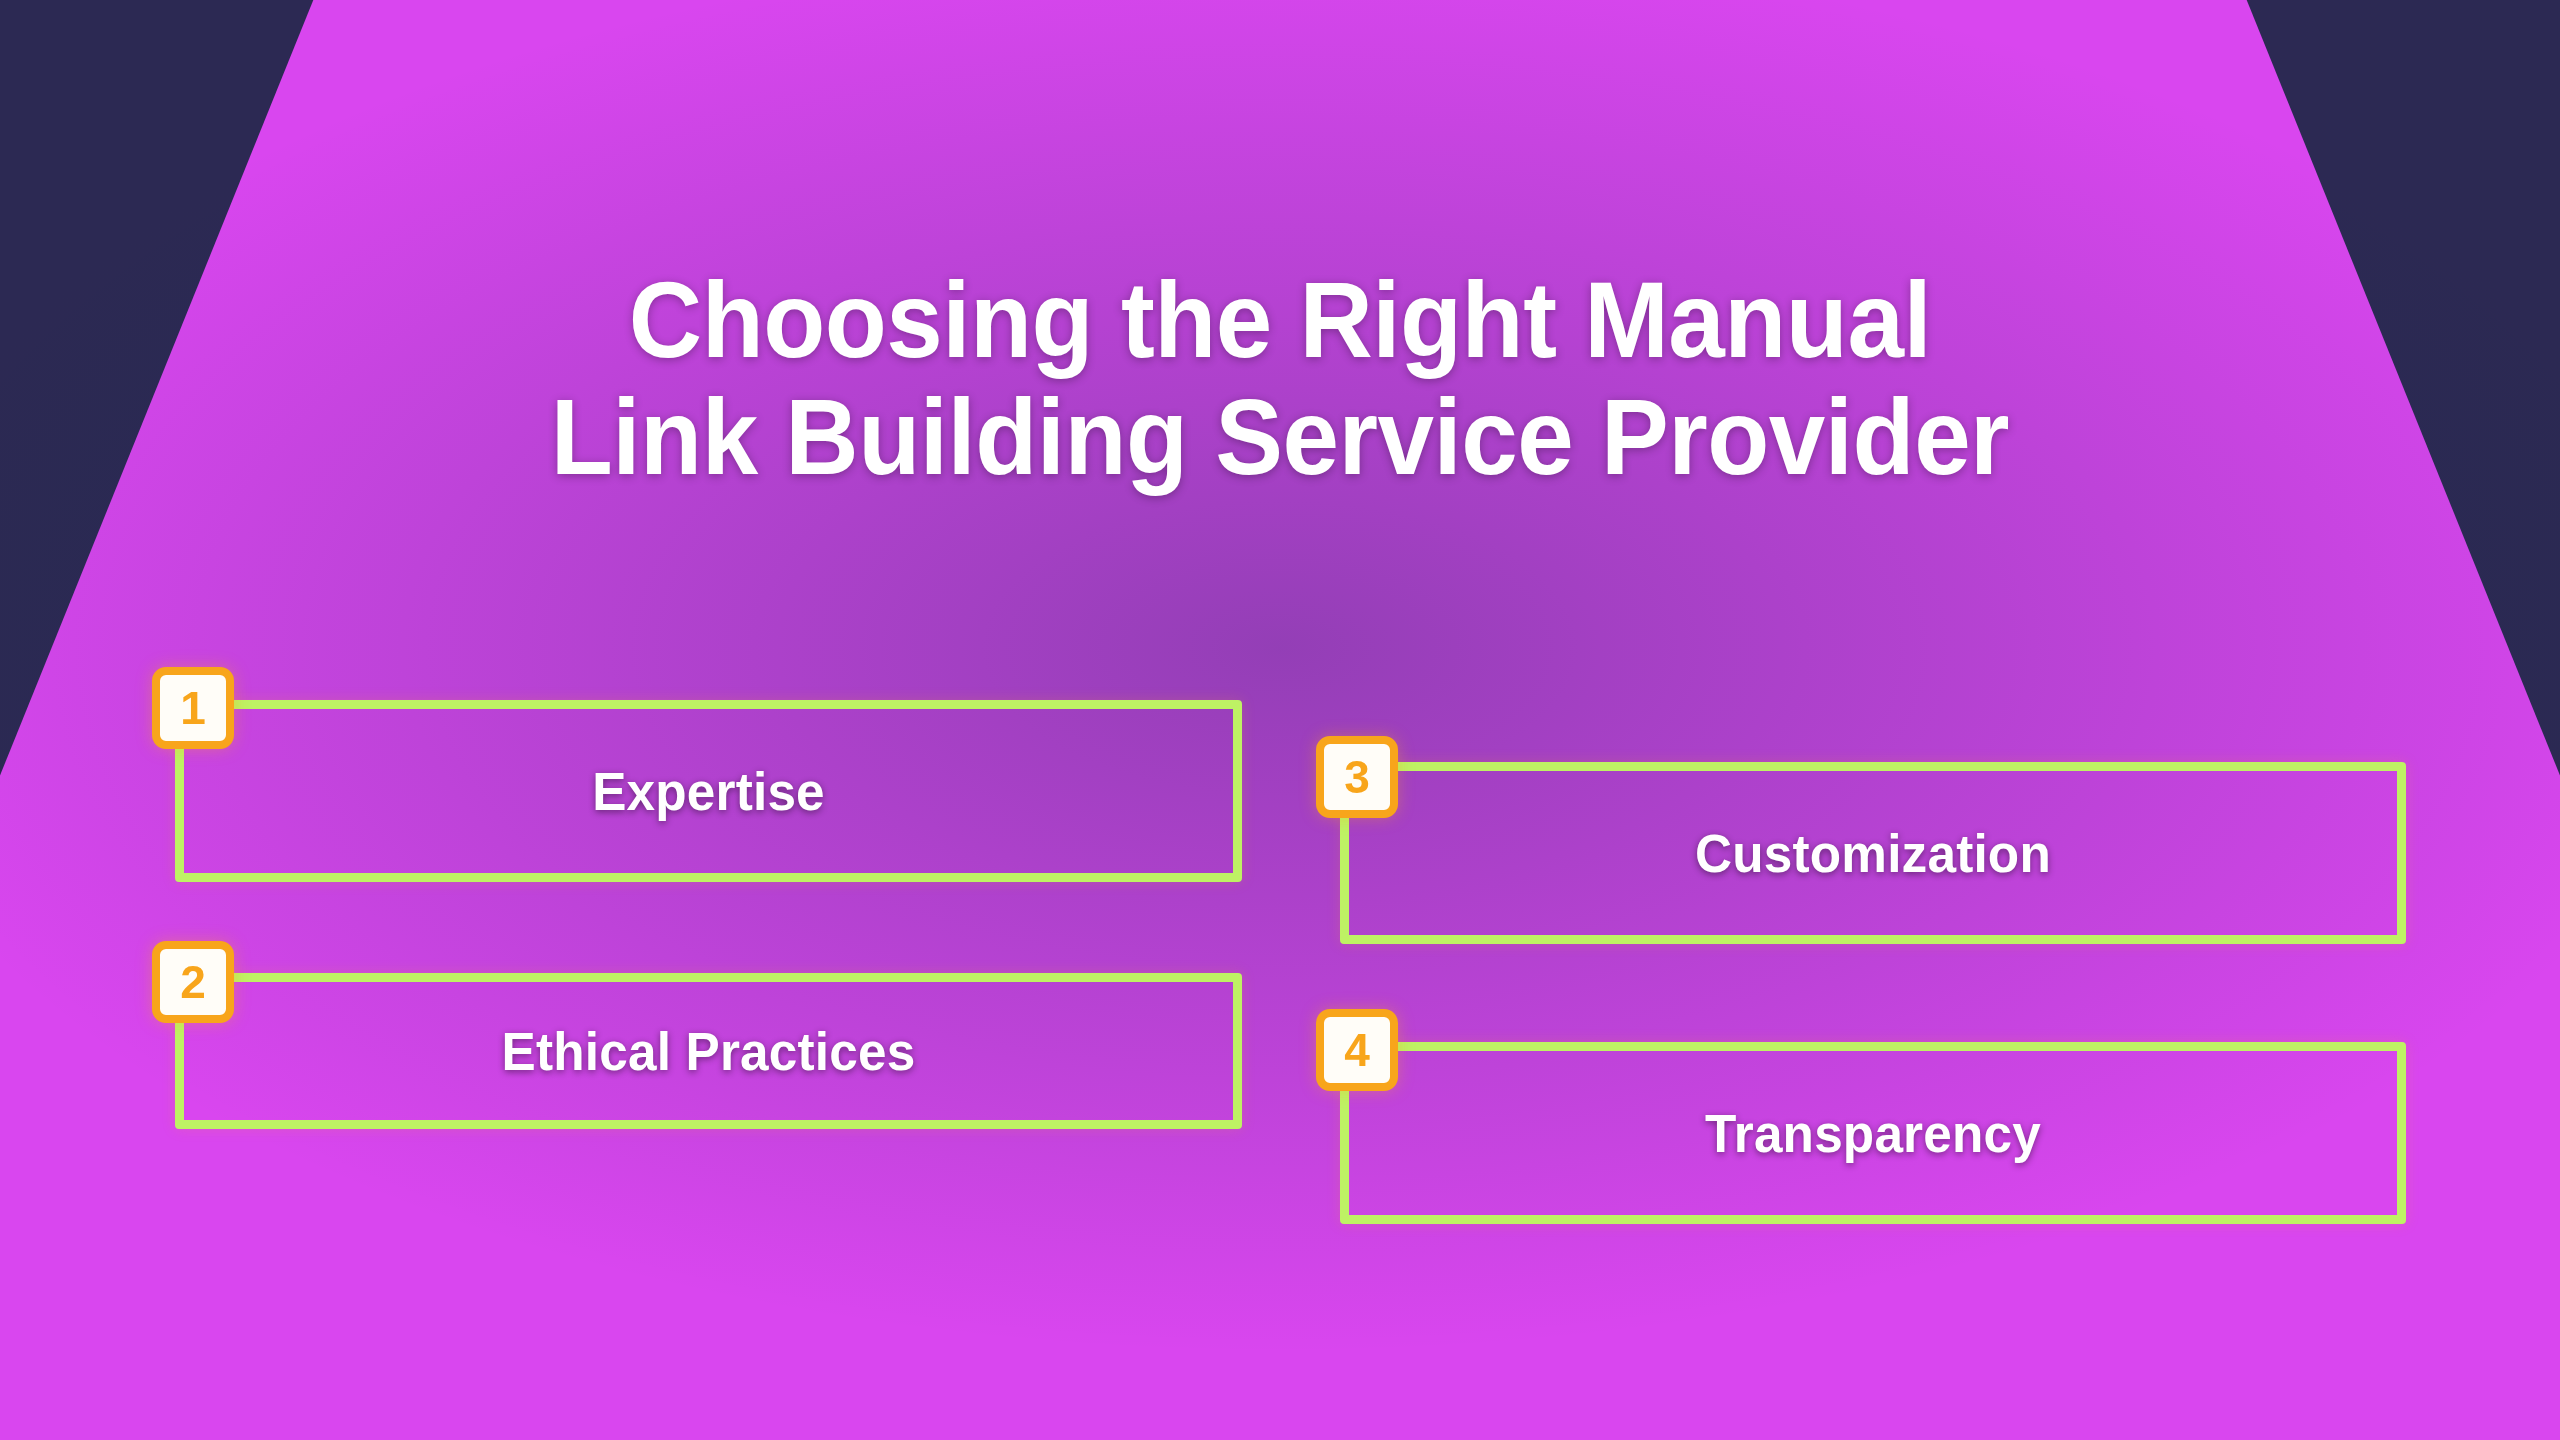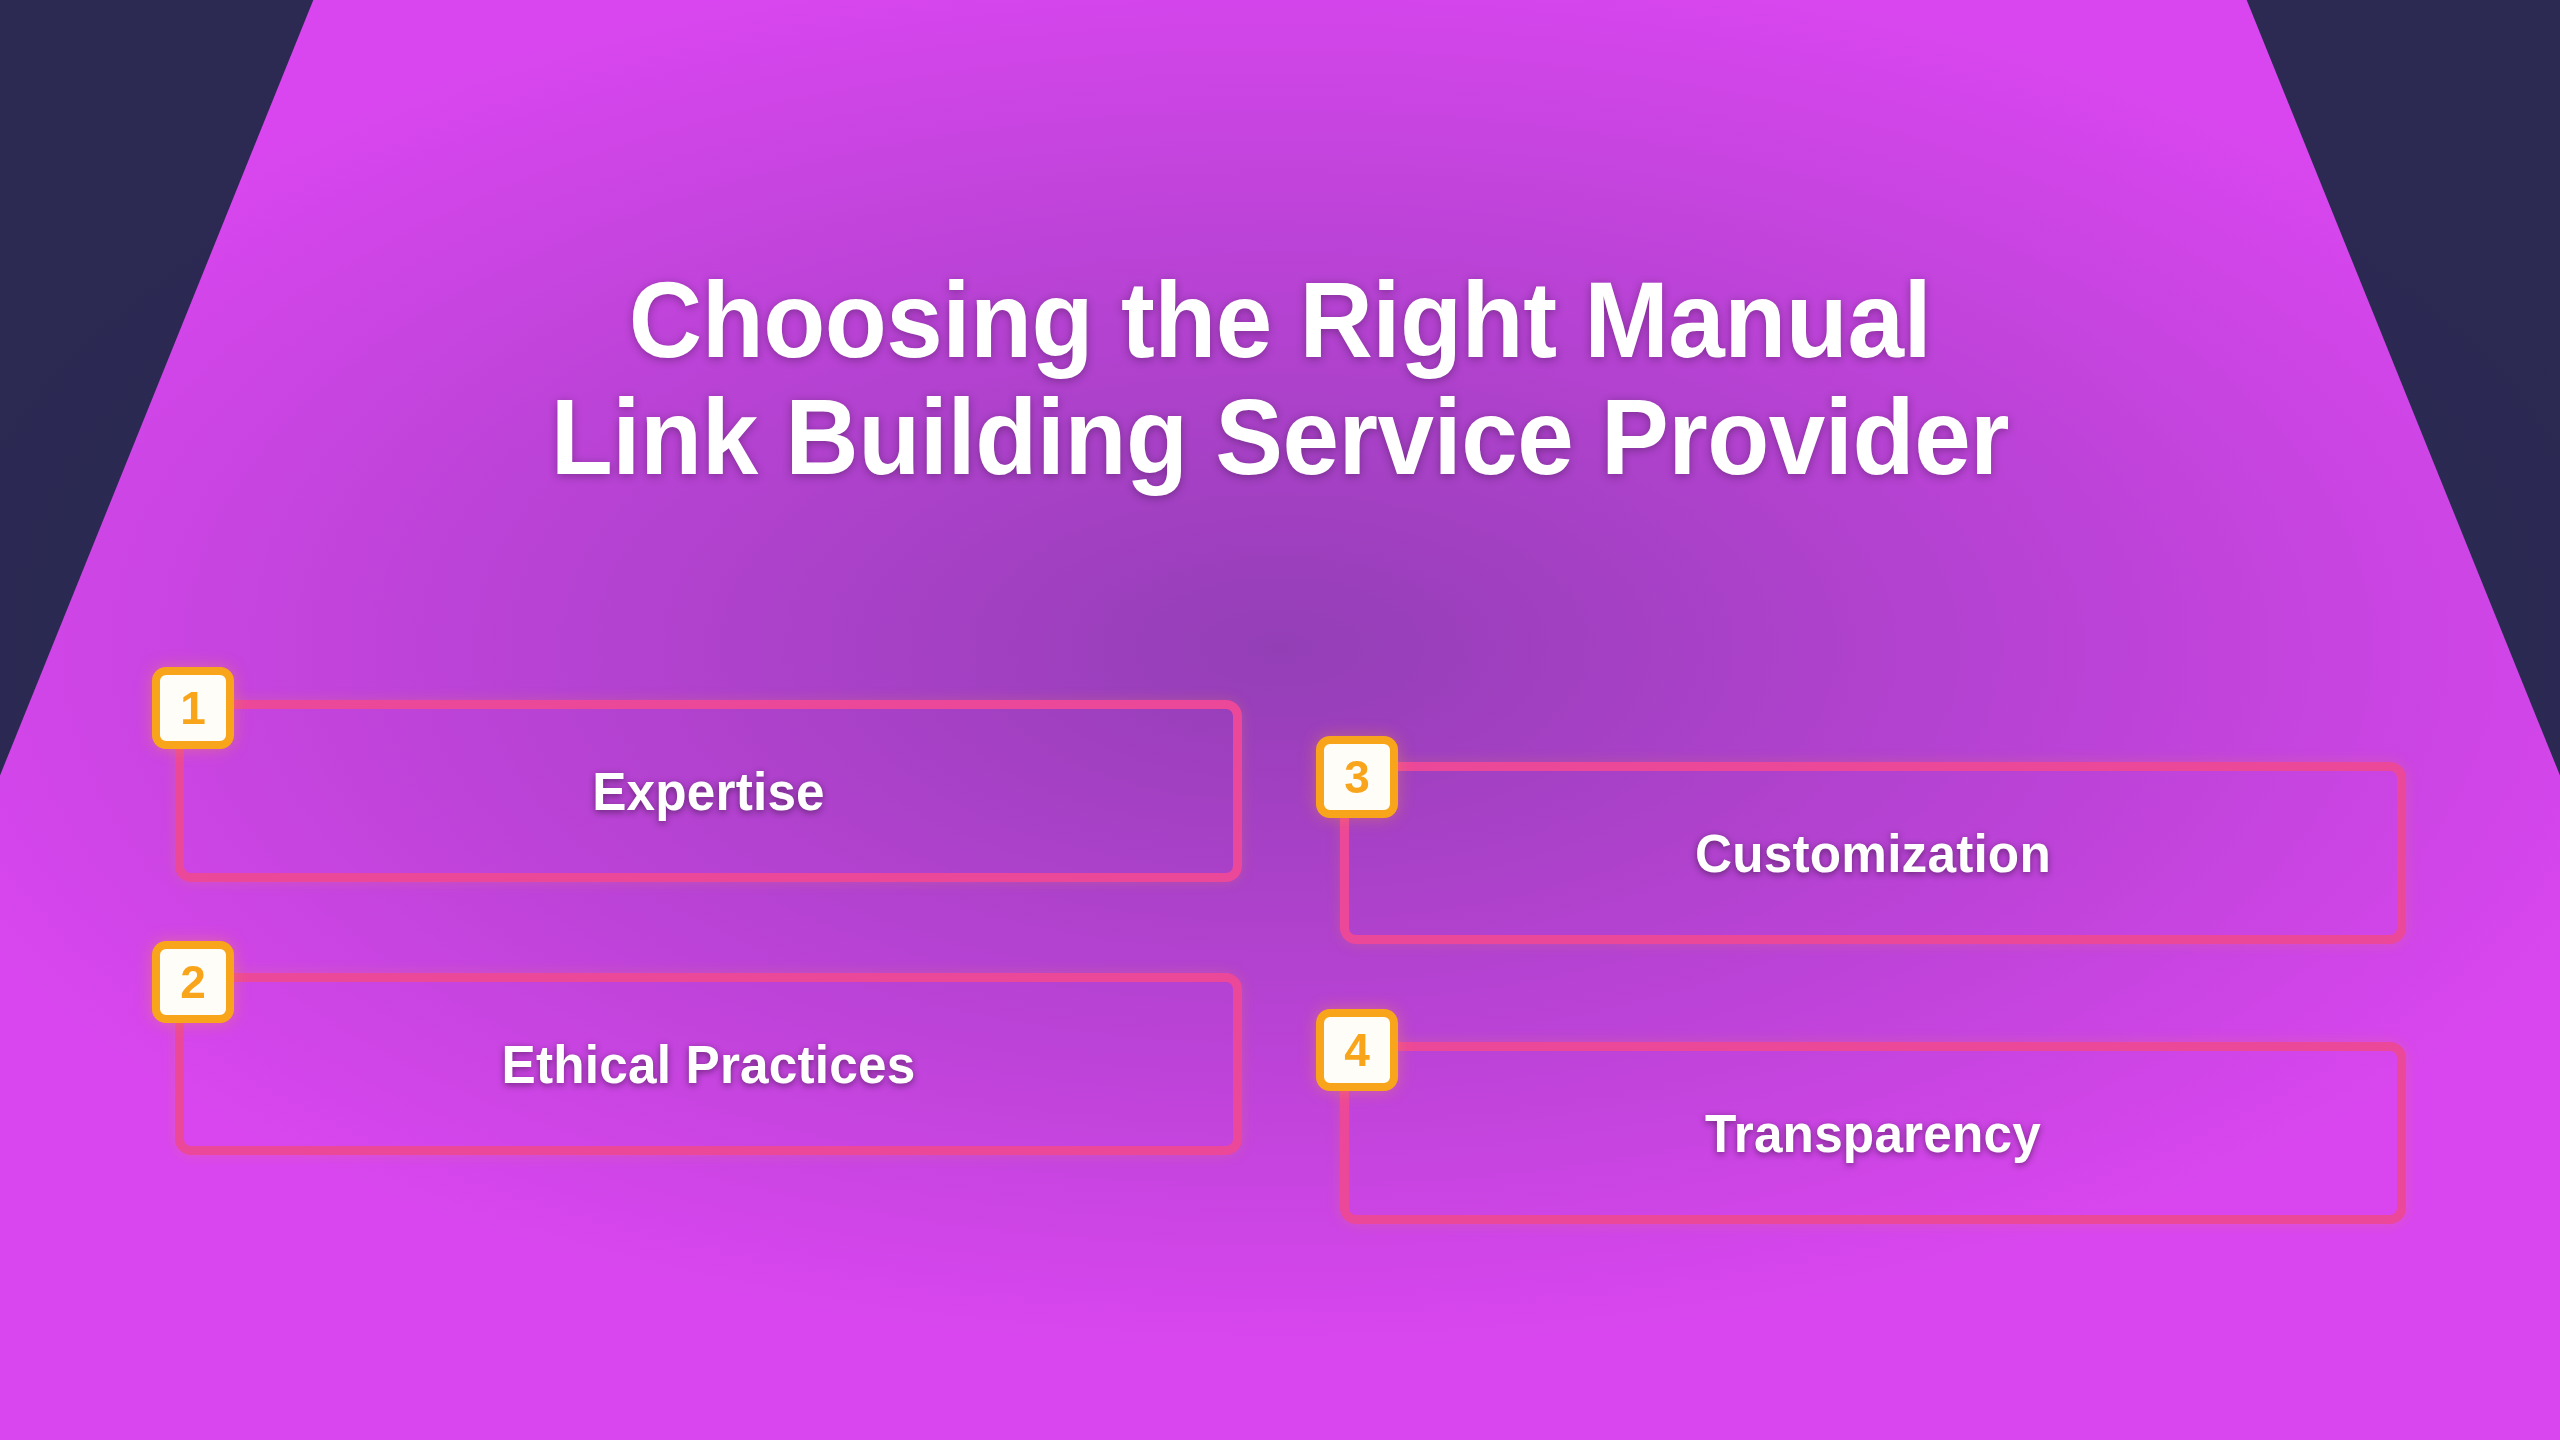--- a/index.html
+++ b/index.html
@@ -41,22 +41,22 @@
     letter-spacing:-0.5px;
     transform:scaleX(.94);
     text-shadow:0 2px 10px rgba(0,0,0,.30);
     white-space:pre-line;
   }
 
   
   .card{
     position:absolute;
     box-sizing:border-box;
-    border:9px solid #ec4899;
-    border-radius:16px;
+    border:9px solid #bef264;
+    border-radius:4px;
     background:transparent;
     box-shadow:0 0 14px rgba(248,165,27,.18);
   }
   .card-label{
     position:absolute;left:0;right:0;top:50%;
     transform:translateY(-50%) scaleX(.95);
     text-align:center;
     color:#ffffff;
     font-weight:700;
     font-size:54px;
@@ -77,21 +77,21 @@
     font-size:46px;
     line-height:1;
     box-shadow:0 0 16px rgba(248,165,27,.35);
     z-index:5;
   }
 
   
   #card-1{left:175px;top:700px;width:1067px;height:182px;}
   #badge-1{left:152px;top:667px;}
   
-  #card-2{left:175px;top:973px;width:1067px;height:182px;}
+  #card-2{left:175px;top:973px;width:1067px;height:156px;}
   #badge-2{left:152px;top:941px;}
   
   #card-3{left:1340px;top:762px;width:1066px;height:182px;}
   #badge-3{left:1316px;top:736px;}
   
   #card-4{left:1340px;top:1042px;width:1066px;height:182px;}
   #badge-4{left:1316px;top:1009px;}
 </style>
 </head>
 <body>

